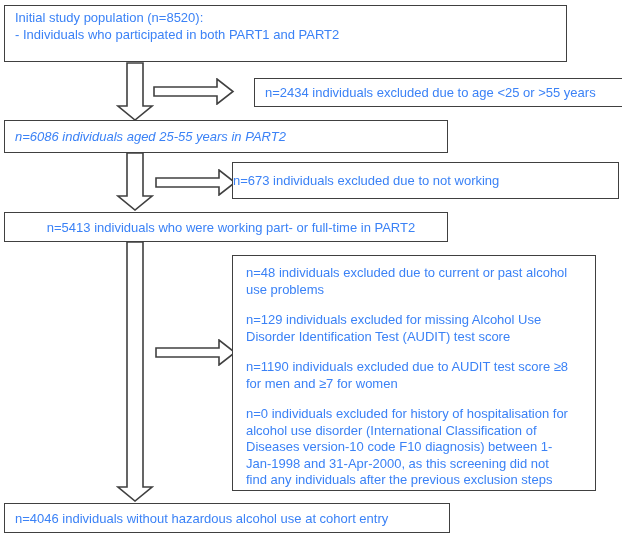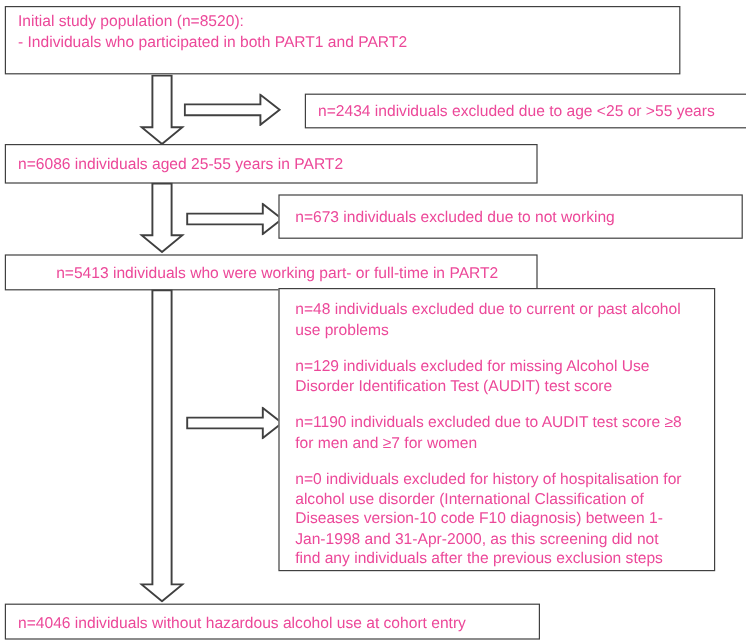--- a/index.html
+++ b/index.html
@@ -2,30 +2,30 @@
 <html><head>
 <meta charset="utf-8">
 <style>
   html, body { margin:0; padding:0; background:#ffffff; }
   .stage {
     position:relative; width:622px; height:537px; background:#ffffff;
     font-family:"Liberation Sans", sans-serif; color:#262626; overflow:hidden;
   }
   .box {
     position:absolute; background:#ffffff; border:1.6px solid #404040;
-    box-sizing:border-box; font-size:13px; line-height:17px; color:#ec4899;
+    box-sizing:border-box; font-size:13px; line-height:17px; color:#3b82f6;
   }
   .vcenter { display:flex; align-items:center; }
   .arrow { position:absolute; }
   #b-initial      { left:4px;   top:5px;   width:563px; height:57px; padding:3px 10px; }
   #b-excl-age     { left:254px; top:78px;  width:382px; height:29px; padding-left:10px; }
-  #b-aged         { left:4px;   top:120px; width:444px; height:33px; padding-left:10px; }
-  #b-excl-work    { left:232px; top:162px; width:387px; height:37px; padding-left:13px; }
+  #b-aged         { left:4px;   top:120px; width:444px; height:33px; padding-left:10px;font-style:italic; }
+  #b-excl-work    { left:232px; top:162px; width:387px; height:37px; }
   #b-working      { left:4px;   top:212px; width:444px; height:30px; padding-left:10px;justify-content:center; }
-  #b-excl-alcohol { left:232px; top:240px; width:364px; height:236px; padding:9px 24px 6px 13px; line-height:16.5px; }
+  #b-excl-alcohol { left:232px; top:255px; width:364px; height:236px; padding:9px 24px 6px 13px; line-height:16.5px; }
   #b-excl-alcohol p { margin:0 0 14px 0; }
   #b-excl-alcohol p:last-child { margin-bottom:0; }
   #b-final        { left:4px;   top:503px; width:446px; height:30px; padding-left:10px;text-align:right; }
   #a-down-1 { left:116px; top:62px; }
   #a-down-2 { left:116px; top:152px; }
   #a-down-3 { left:116px; top:241px; }
   #a-right-1 { left:153px; top:78px; }
   #a-right-2 { left:155px; top:169px; }
   #a-right-3 { left:155px; top:339px; }
   svg polygon { fill:#ffffff; stroke:#404040; stroke-width:1.6; stroke-linejoin:miter; }

